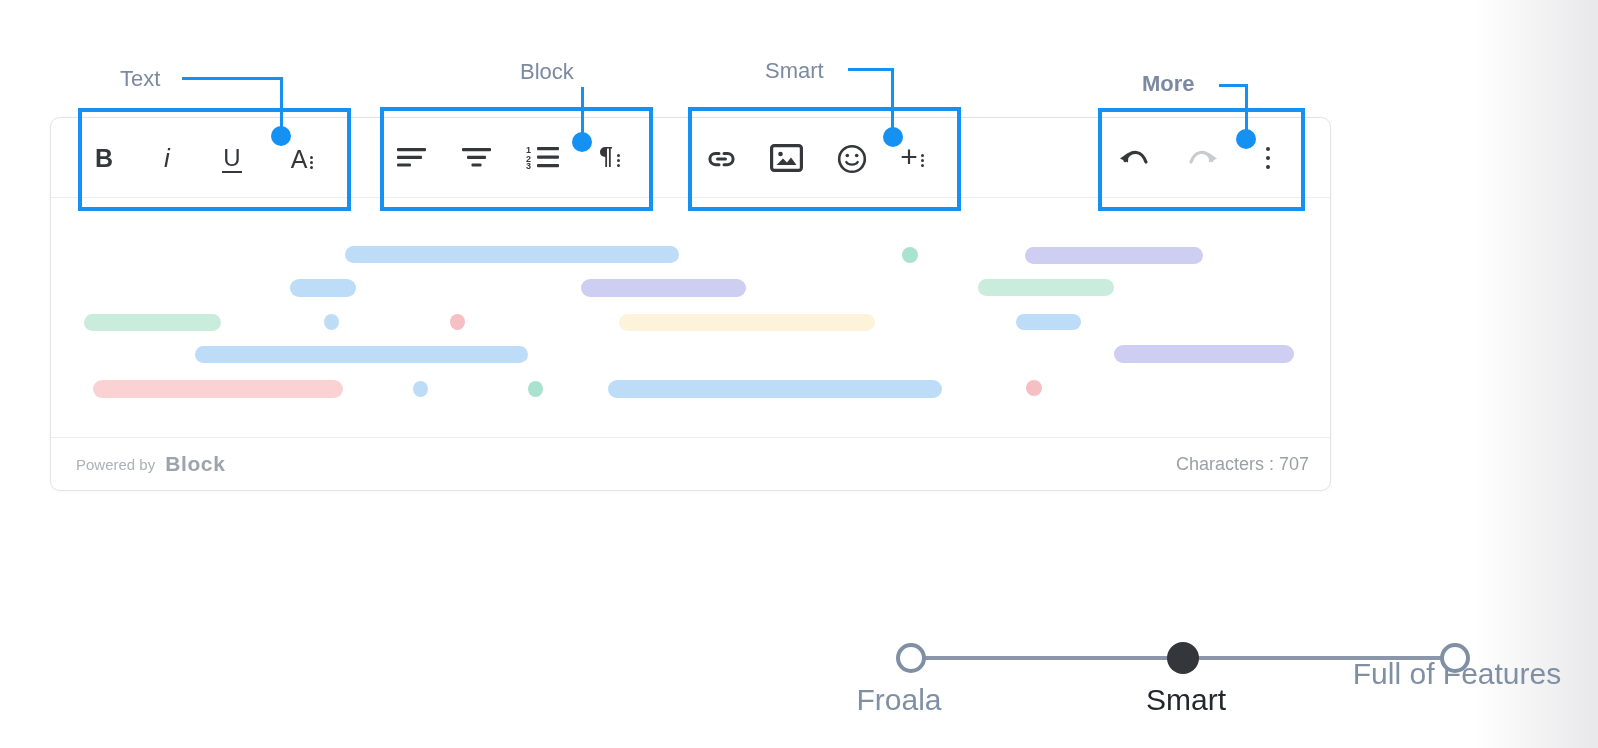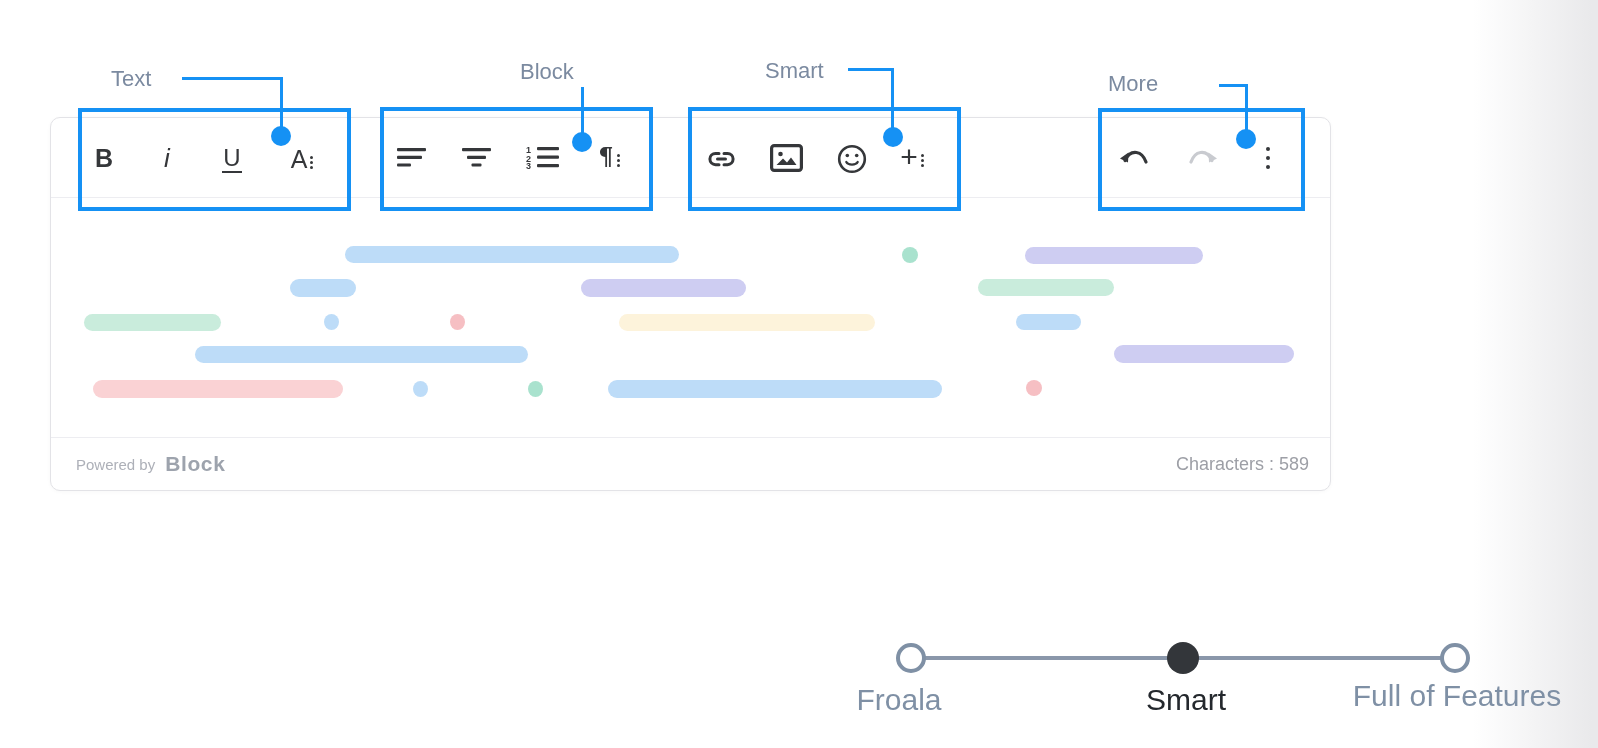--- a/index.html
+++ b/index.html
@@ -68,21 +68,21 @@
 <div class="edge-gradient"></div>
 
 <div class="editor">
   <div class="toolbar-row"></div>
   <div style="position:absolute;left:0;top:80px;right:0;bottom:54px;cursor:text;"></div>
   <div class="editor-footer">
     <div class="powered">
       <span class="powered-by">Powered by</span>
       <span class="brand">Block</span>
     </div>
-    <span class="char-count">Characters : 589</span>
+    <span class="char-count">Characters : 707</span>
   </div>
 </div>
 
 <div id="content-canvas">
     <div class="ph ph-bar" style="left: 345px; top: 246px; width: 334px; height: 17px; background: rgb(189, 220, 248);"></div>
     <div class="ph ph-dot" style="left: 902px; top: 247px; width: 16px; height: 16px; background: rgb(169, 226, 206);"></div>
     <div class="ph ph-bar" style="left: 1025px; top: 247px; width: 178px; height: 17px; background: rgb(206, 205, 242);"></div>
     <div class="ph ph-bar" style="left: 290px; top: 279px; width: 66px; height: 18px; background: rgb(189, 220, 248);"></div>
     <div class="ph ph-bar" style="left: 581px; top: 279px; width: 165px; height: 18px; background: rgb(206, 205, 242);"></div>
     <div class="ph ph-bar" style="left: 978px; top: 279px; width: 136px; height: 17px; background: rgb(201, 236, 220);"></div>
@@ -206,38 +206,38 @@
       <i></i>
       <i></i>
     </span>
 </div>
 
 <div class="anno-box" style="left:78px;top:108px;width:265px;height:95px;"></div>
 <div class="anno-box" style="left:380px;top:107px;width:265px;height:96px;"></div>
 <div class="anno-box" style="left:688px;top:107px;width:265px;height:96px;"></div>
 <div class="anno-box" style="left:1098px;top:108px;width:199px;height:95px;"></div>
 
-<span class="anno-label" style="left:111px;top:66px;">Text</span>
+<span class="anno-label" style="left:120px;top:66px;">Text</span>
 <div class="anno-line" style="left:182px;top:77px;width:101px;height:3px;"></div>
 <div class="anno-line" style="left:280px;top:77px;width:3px;height:60px;"></div>
 <div class="anno-dot" style="left:271px;top:126px;"></div>
 
 <span class="anno-label" style="left:520px;top:59px;">Block</span>
 <div class="anno-line" style="left:581px;top:87px;width:3px;height:56px;"></div>
 <div class="anno-dot" style="left:572px;top:132px;"></div>
 
 <span class="anno-label" style="left:765px;top:58px;">Smart</span>
 <div class="anno-line" style="left:848px;top:68px;width:46px;height:3px;"></div>
 <div class="anno-line" style="left:891px;top:68px;width:3px;height:70px;"></div>
 <div class="anno-dot" style="left:883px;top:127px;"></div>
 
-<span class="anno-label" style="left:1108px;top:71px;">More</span>
+<span class="anno-label" style="left:1142px;top:71px;font-weight:bold;">More</span>
 <div class="anno-line" style="left:1219px;top:84px;width:29px;height:3px;"></div>
 <div class="anno-line" style="left:1245px;top:84px;width:3px;height:56px;"></div>
 <div class="anno-dot" style="left:1236px;top:129px;"></div>
 
 <div class="slider-track"></div>
 <div class="slider-stop" style="left:896px;top:643px;"></div>
 <div class="slider-stop active" style="left:1167px;top:642px;"></div>
 <div class="slider-stop" style="left:1440px;top:643px;"></div>
 <span class="slider-label" style="left:899px;top:683px;">Froala</span>
 <span class="slider-label active" style="left:1186px;top:683px;">Smart</span>
-<span class="slider-label" style="left:1457px;top:679px;">Full of Features</span>
+<span class="slider-label" style="left:1457px;top:657px;">Full of Features</span>
 
 </body></html>

